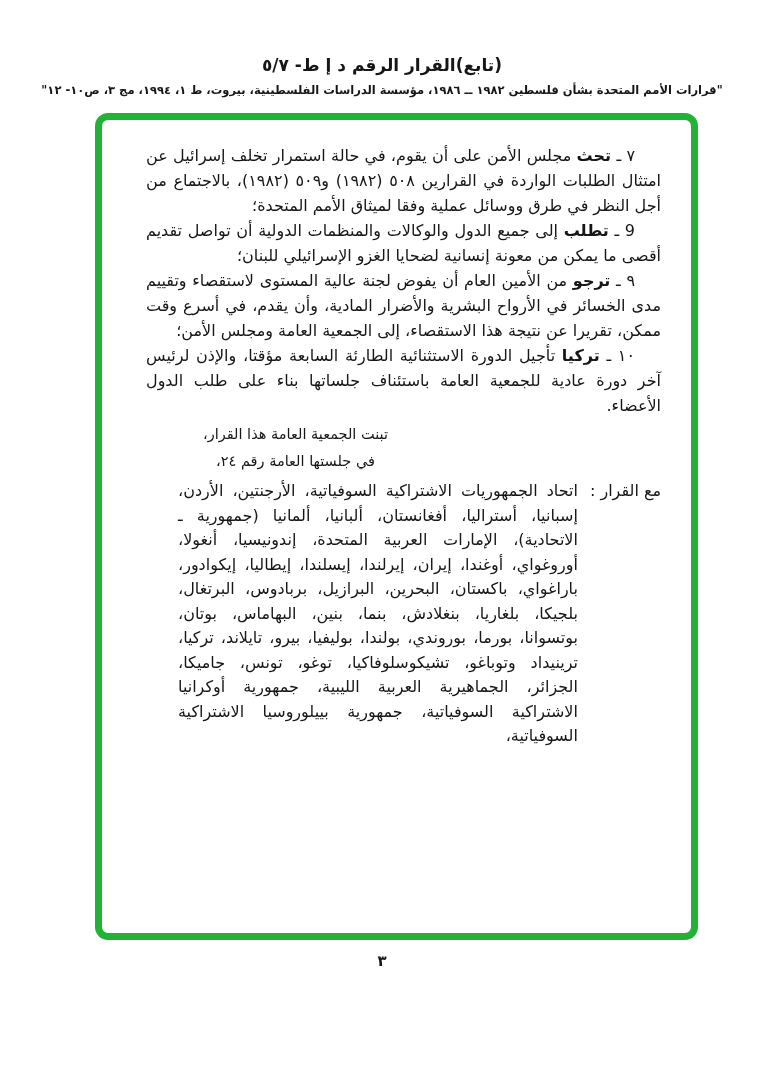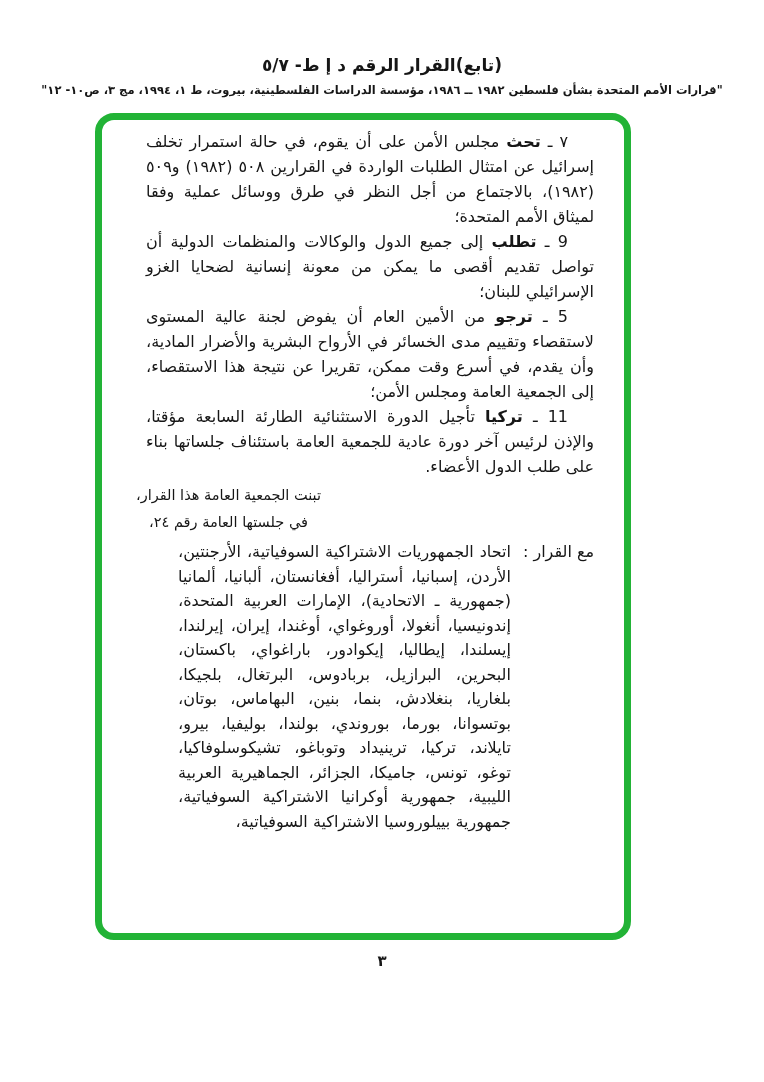--- a/index.html
+++ b/index.html
@@ -12,26 +12,26 @@
   .doc-title{
     font-size:17px;font-weight:bold;line-height:22px;direction:rtl;
     margin:0;
   }
   .doc-citation{
     font-size:11.5px;font-weight:bold;margin-top:7px;direction:rtl;
     letter-spacing:0;
   }
   .resolution-box{
     box-sizing:border-box;
-    width:536px;
+    width:603px;
     min-height:827px;
     margin:16px 66px 0 95px; 
     border:7px solid #22b336;
-    border-radius:19px;
-    padding:9px 30px 20px 44px;
+    border-radius:13px;
+    padding:23px 30px 20px 44px;
     direction:rtl;
   }
   .para{
     margin:0;
     font-size:16px;
     line-height:25px;
     text-align:justify;
     text-indent:26px; 
   }
   .para .verb{font-weight:bold;}
@@ -78,23 +78,23 @@
     <h1 class="doc-title">(تابع)القرار الرقم د إ ط- ٥/٧</h1>
     <div class="doc-citation">"قرارات الأمم المتحدة بشأن فلسطين ١٩٨٢ ــ ١٩٨٦، مؤسسة الدراسات الفلسطينية، بيروت، ط ١، ١٩٩٤، مج ٣، ص١٠- ١٢"</div>
   </header>
 
   <section class="resolution-box">
 
     <p class="para"><span>٧ ـ</span> <span class="verb">تحث</span> <span>مجلس الأمن على أن يقوم، في حالة استمرار تخلف إسرائيل عن امتثال الطلبات الواردة في القرارين ٥٠٨ (١٩٨٢) و٥٠٩ (١٩٨٢)، بالاجتماع من أجل النظر في طرق ووسائل عملية وفقا لميثاق الأمم المتحدة؛</span></p>
 
     <p class="para"><span>9 ـ</span> <span class="verb">تطلب</span> <span>إلى جميع الدول والوكالات والمنظمات الدولية أن تواصل تقديم أقصى ما يمكن من معونة إنسانية لضحايا الغزو الإسرائيلي للبنان؛</span></p>
 
-    <p class="para"><span>5 ـ</span> <span class="verb">ترجو</span> <span>من الأمين العام أن يفوض لجنة عالية المستوى لاستقصاء وتقييم مدى الخسائر في الأرواح البشرية والأضرار المادية، وأن يقدم، في أسرع وقت ممكن، تقريرا عن نتيجة هذا الاستقصاء، إلى الجمعية العامة ومجلس الأمن؛</span></p>
+    <p class="para"><span>٩ ـ</span> <span class="verb">ترجو</span> <span>من الأمين العام أن يفوض لجنة عالية المستوى لاستقصاء وتقييم مدى الخسائر في الأرواح البشرية والأضرار المادية، وأن يقدم، في أسرع وقت ممكن، تقريرا عن نتيجة هذا الاستقصاء، إلى الجمعية العامة ومجلس الأمن؛</span></p>
 
-    <p class="para"><span>11 ـ</span> <span class="verb">تركيا</span> <span>تأجيل الدورة الاستثنائية الطارئة السابعة مؤقتا، والإذن لرئيس آخر دورة عادية للجمعية العامة باستئناف جلساتها بناء على طلب الدول الأعضاء.</span></p>
+    <p class="para"><span>١٠ ـ</span> <span class="verb">تركيا</span> <span>تأجيل الدورة الاستثنائية الطارئة السابعة مؤقتا، والإذن لرئيس آخر دورة عادية للجمعية العامة باستئناف جلساتها بناء على طلب الدول الأعضاء.</span></p>
 
     <div class="tally">
       <div class="tally-line">تبنت الجمعية العامة هذا القرار،</div>
       <div class="tally-line">في جلستها العامة رقم ٢٤،</div>
     </div>
 
     <div class="vote-row">
       <span class="vote-label">مع القرار :</span>
       <div class="vote-list">اتحاد الجمهوريات الاشتراكية السوفياتية، الأرجنتين، الأردن، إسبانيا، أستراليا، أفغانستان، ألبانيا، ألمانيا (جمهورية ـ الاتحادية)، الإمارات العربية المتحدة، إندونيسيا، أنغولا، أوروغواي، أوغندا، إيران، إيرلندا، إيسلندا، إيطاليا، إيكوادور، باراغواي، باكستان، البحرين، البرازيل، بربادوس، البرتغال، بلجيكا، بلغاريا، بنغلادش، بنما، بنين، البهاماس، بوتان، بوتسوانا، بورما، بوروندي، بولندا، بوليفيا، بيرو، تايلاند، تركيا، ترينيداد وتوباغو، تشيكوسلوفاكيا، توغو، تونس، جاميكا، الجزائر، الجماهيرية العربية الليبية، جمهورية أوكرانيا الاشتراكية السوفياتية، جمهورية بييلوروسيا الاشتراكية السوفياتية،</div>
     </div>

